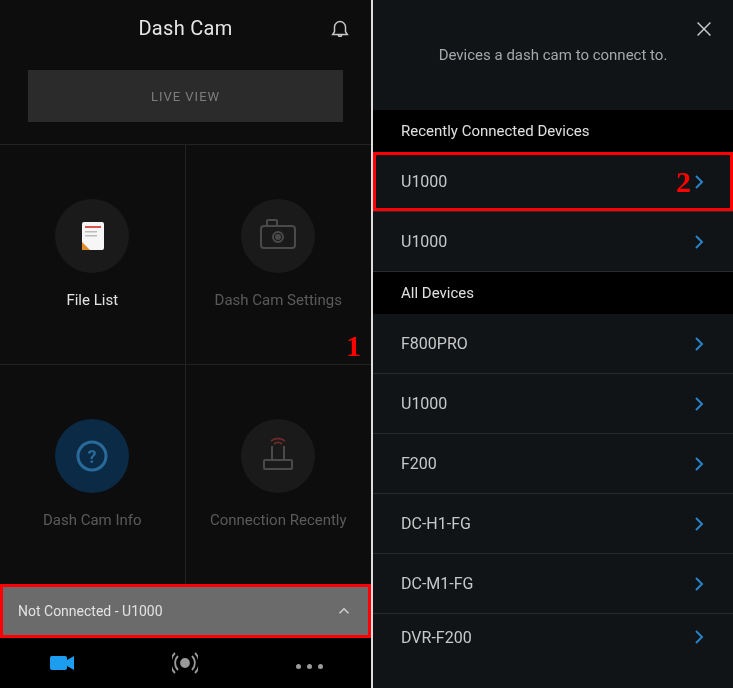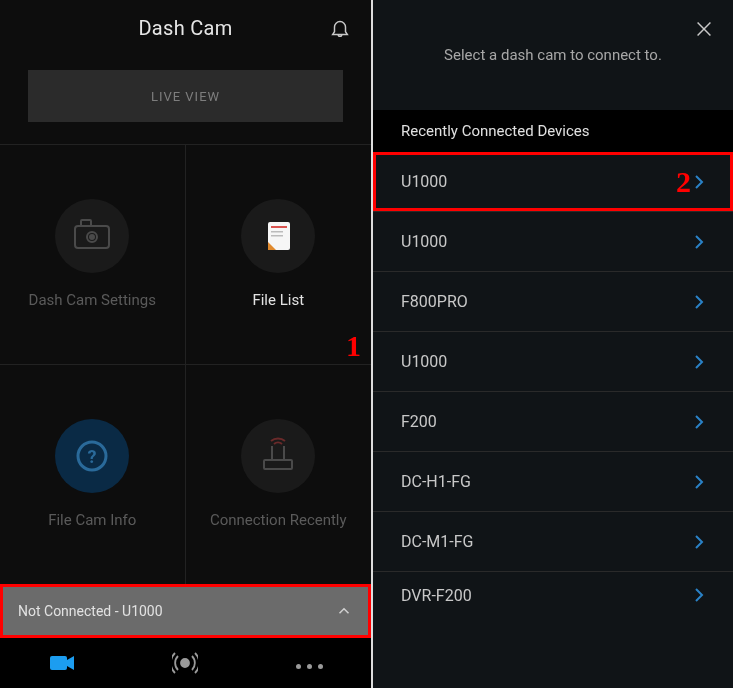--- a/index.html
+++ b/index.html
@@ -66,49 +66,49 @@
       </span>
     </div>
 
     <div class="pl-live-wrap">
       <div class="pl-live">LIVE VIEW</div>
     </div>
 
     <div class="pl-grid">
       <div class="pl-cell">
         <div class="circle dark">
-          <svg width="46" height="40" viewBox="0 0 46 40" fill="none" stroke="#4a4a4a" stroke-width="2">
-              <rect x="6" y="10" width="34" height="22" rx="3"></rect>
-              <rect x="12" y="4" width="10" height="6" rx="1"></rect>
-              <circle cx="23" cy="21" r="5"></circle>
-              <circle cx="23" cy="21" r="2" fill="#4a4a4a"></circle>
-            </svg>
-        </div>
-        <span class="pl-label dim">Dash Cam Settings</span>
-      </div>
-      <div class="pl-cell">
-        <div class="circle dark">
           <svg width="40" height="40" viewBox="0 0 40 40">
               <rect x="10" y="6" width="22" height="28" rx="2" fill="#f6f6f6"></rect>
               <polygon points="10,34 10,26 18,34" fill="#e08a2e"></polygon>
               <rect x="13" y="10" width="16" height="2" fill="#d9534f"></rect>
               <rect x="13" y="15" width="12" height="1.5" fill="#bbb"></rect>
               <rect x="13" y="19" width="12" height="1.5" fill="#bbb"></rect>
             </svg>
         </div>
         <span class="pl-label bright">File List</span>
       </div>
       <div class="pl-cell">
+        <div class="circle dark">
+          <svg width="46" height="40" viewBox="0 0 46 40" fill="none" stroke="#4a4a4a" stroke-width="2">
+              <rect x="6" y="10" width="34" height="22" rx="3"></rect>
+              <rect x="12" y="4" width="10" height="6" rx="1"></rect>
+              <circle cx="23" cy="21" r="5"></circle>
+              <circle cx="23" cy="21" r="2" fill="#4a4a4a"></circle>
+            </svg>
+        </div>
+        <span class="pl-label dim">Dash Cam Settings</span>
+      </div>
+      <div class="pl-cell">
         <div class="circle blue">
           <svg width="40" height="40" viewBox="0 0 40 40">
               <circle cx="20" cy="20" r="14" fill="none" stroke="#2a6a9a" stroke-width="3"></circle>
               <text x="20" y="27" text-anchor="middle" font-size="18" fill="#2a6a9a" font-weight="700">?</text>
             </svg>
         </div>
-        <span class="pl-label dim">File Cam Info</span>
+        <span class="pl-label dim">Dash Cam Info</span>
       </div>
       <div class="pl-cell" style="position:relative;">
         <div class="circle dark">
           <svg width="44" height="40" viewBox="0 0 44 40" fill="none" stroke="#4a4a4a" stroke-width="2">
               <rect x="8" y="24" width="28" height="9" rx="1"></rect>
               <line x1="16" y1="24" x2="16" y2="10"></line>
               <line x1="28" y1="24" x2="28" y2="10"></line>
               <path d="M18 8 a6 6 0 0 1 8 0" stroke="#6a2a2a"></path>
               <path d="M15 5 a11 11 0 0 1 14 0" stroke="#6a2a2a"></path>
             </svg>
@@ -145,21 +145,21 @@
           </svg>
       </span>
       <span class="nav-ico">
         <span class="dots"><span></span><span></span><span></span></span>
       </span>
     </div>
   </div>
 
   <div class="phone-right">
     <div class="pr-top">
-      <span>Select a dash cam to connect to.</span>
+      <span>Devices a dash cam to connect to.</span>
       <span class="pr-close">
         <svg width="22" height="22" viewBox="0 0 24 24" stroke="currentColor" stroke-width="1.6">
             <line x1="5" y1="5" x2="19" y2="19"></line>
             <line x1="19" y1="5" x2="5" y2="19"></line>
           </svg>
       </span>
     </div>
 
     <div class="pr-section">Recently Connected Devices</div>
 
@@ -176,20 +176,21 @@
 
     <div class="pr-row">
       <span>U1000</span>
       <span class="chev-r">
         <svg width="12" height="18" viewBox="0 0 12 18" fill="none" stroke="currentColor" stroke-width="2">
             <polyline points="3 3 9 9 3 15"></polyline>
           </svg>
       </span>
     </div>
 
+    <div class="pr-section">All Devices</div>
 
     <div class="leftnotch" style="top:358px; height:70px;"></div>
 
     <div class="pr-row">
       <span>F800PRO</span>
       <span class="chev-r">
           <svg width="12" height="18" viewBox="0 0 12 18" fill="none" stroke="currentColor" stroke-width="2">
             <polyline points="3 3 9 9 3 15"></polyline>
           </svg>
         </span>

